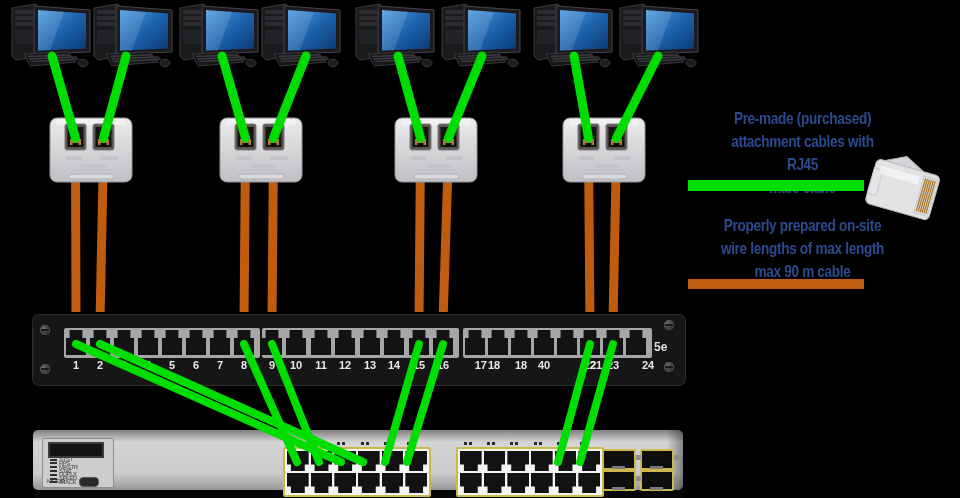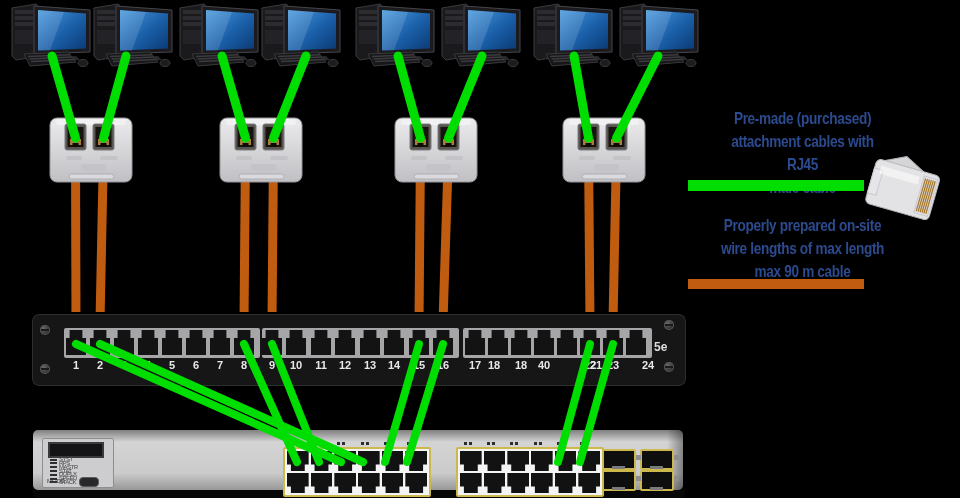--- a/index.html
+++ b/index.html
@@ -189,21 +189,21 @@
         <div class="pp-num" style="left: 301px;">12</div>
         <div class="pp-port" style="left: 328px;"></div>
         <div class="pp-num" style="left: 326px;">13</div>
         <div class="pp-port" style="left: 352px;"></div>
         <div class="pp-num" style="left: 350px;">14</div>
         <div class="pp-port" style="left: 377px;"></div>
         <div class="pp-num" style="left: 375px;">15</div>
         <div class="pp-port" style="left: 401px;"></div>
         <div class="pp-num" style="left: 399px;">16</div>
         <div class="pp-port" style="left: 433px;"></div>
-        <div class="pp-num" style="left: 431px;">17</div>
+        <div class="pp-num" style="left: 431px; text-align: right;">17</div>
         <div class="pp-port" style="left: 456px;"></div>
         <div class="pp-num" style="left: 450px;">18</div>
         <div class="pp-port" style="left: 479px;"></div>
         <div class="pp-num" style="left: 477px;">18</div>
         <div class="pp-port" style="left: 502px;"></div>
         <div class="pp-num" style="left: 500px;">40</div>
         <div class="pp-port" style="left: 525px;"></div>
         <div class="pp-num" style="left: 552px;">21</div>
         <div class="pp-port" style="left: 548px;"></div>
         <div class="pp-num" style="left: 546px;">22</div>

